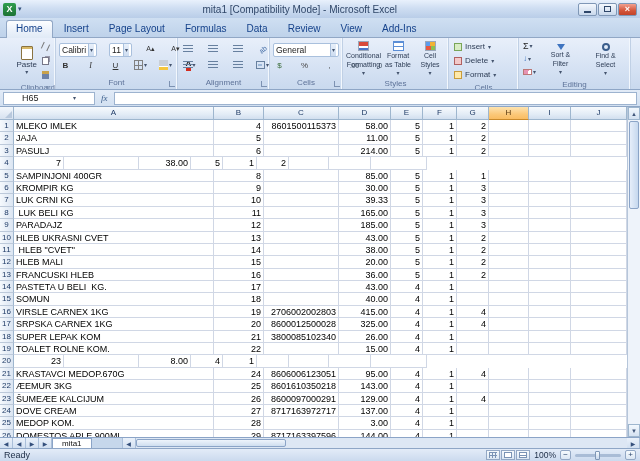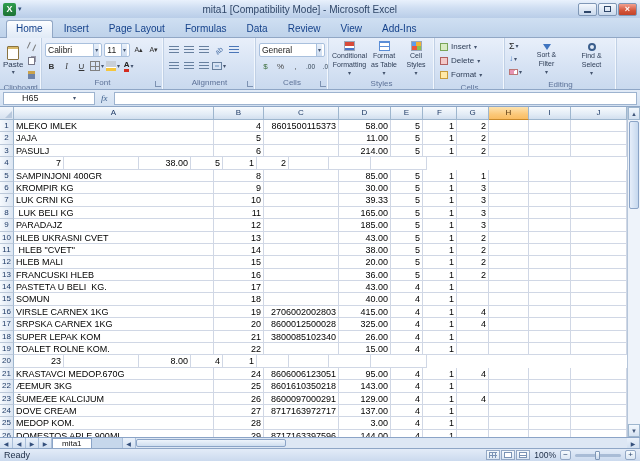--- a/index.html
+++ b/index.html
@@ -40,32 +40,32 @@
               border-bottom:1px solid #7d92b2; }
   .dd { font-size:6px; color:#44546e; line-height:1; }
   .mini { height:13px; min-width:13px; display:flex; align-items:center; justify-content:center; gap:1px;
           font-size:8px; color:#333; border-radius:2px; }
   .combo { background:#fff; border:1px solid #a9c0dd; height:14px; border-radius:2px; display:flex; align-items:center;
            font-size:8.5px; color:#222; padding:0 2px; gap:2px; }
   .combo .dd { margin-left:auto; background:linear-gradient(#e8f0fa,#cddcf0); border-left:1px solid #a9c0dd;
                align-self:stretch; display:flex; align-items:center; padding:0 1px; }
 
   
-  .g-clip { width:42px; }
+  .g-clip { width:56px;align-items:flex-end; }
   .paste-btn { display:flex; flex-direction:column; align-items:center; font-size:8px; color:#2d3c55; line-height:9px; }
   .ic-clipboard { width:12px; height:14px; border:1px solid #8a7340; background:#fff; border-radius:1px;
                   box-shadow:inset 0 2px 0 #d8b969; }
   .clip-mini { display:flex; flex-direction:column; gap:1px; }
   .ic-cut { width:7px; height:7px; border-left:1px solid #777; border-right:1px solid #777; transform:rotate(25deg); }
   .ic-copy { width:7px; height:8px; border:1px solid #778; background:#fff; box-shadow:2px -2px 0 -1px #99a; }
   .ic-painter { width:7px; height:8px; background:linear-gradient(#caa24a 0 3px,#6d82a8 3px); }
 
   
   .g-font { width:122px; }
-  .frow { display:flex; align-items:center; gap:2px; height:15px; }
+  .frow { display:flex; align-items:flex-start; gap:12px; height:15px; }
   .bold { font-weight:bold; } .ital { font-style:italic; font-family:"Liberation Serif",serif; } .undl { text-decoration:underline; }
   .ic-borders { width:10px; height:10px; border:1px solid #808080;
        background:linear-gradient(#808080,#808080) center/100% 1px no-repeat,linear-gradient(#808080,#808080) center/1px 100% no-repeat; }
   .ic-fillclr { width:10px; height:10px; background:linear-gradient(#c8cfd8 0 6px,#fff 6px 7px,#f5c63c 7px); }
   .ic-fontclr { font-size:8px; font-weight:bold; color:#222; border-bottom:3px solid #d42b1e; line-height:8px; }
   .sizebtn { font-size:7px; }
 
   
   .g-align { width:92px; }
   .ic-lines { width:10px; height:8px; background:repeating-linear-gradient(to bottom,#67809f 0 1px,transparent 1px 3px); }

